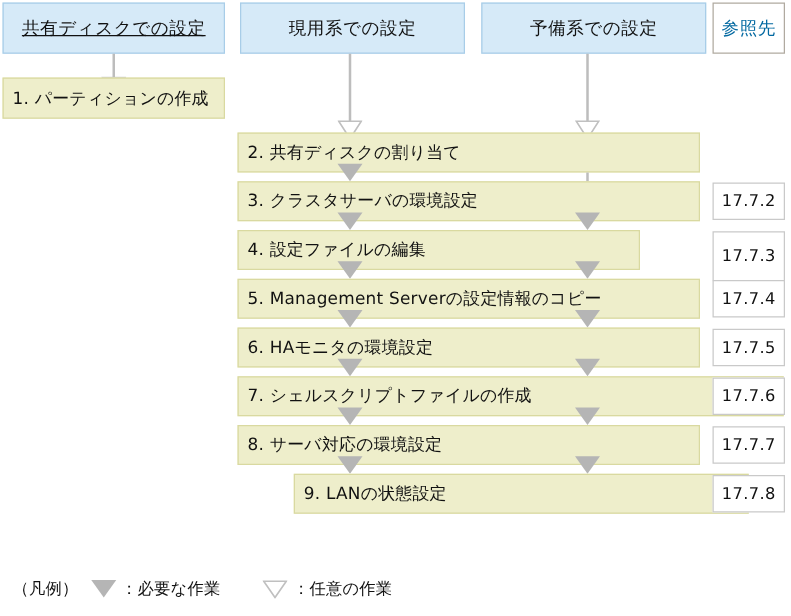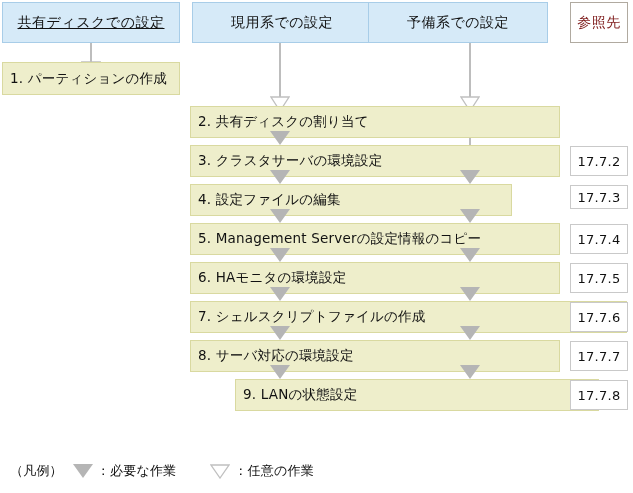--- a/index.html
+++ b/index.html
@@ -15,21 +15,21 @@
   .hdr{
     position:absolute;box-sizing:border-box;
     background:#d6eaf8;border:1px solid #a8cde8;
     display:flex;align-items:center;justify-content:center;
     font-size:14px;letter-spacing:.5px;color:#111;
   }
   .hdr-ref{
     position:absolute;box-sizing:border-box;
     background:#ffffff;border:1px solid #b0aaa0;
     display:flex;align-items:center;justify-content:center;
-    font-size:14px;letter-spacing:.5px;color:#7f1d1d;
+    font-size:14px;letter-spacing:.5px;color:#0369a1;
   }
 
   
   .step{
     position:absolute;box-sizing:border-box;
     background:#eeeecb;border:1px solid #d9d9a0;
     display:flex;align-items:center;
     font-size:13.5px;color:#111;
     padding-left:7px;letter-spacing:.2px;
     white-space:nowrap;
@@ -77,21 +77,21 @@
 <div class="canvas">
 
   <div class="hdr" style="left:2px;top:2px;width:178px;height:41px;text-decoration:underline;">
     <span>共有ディスクでの設定</span>
   </div>
 
   <div class="hdr" style="left:192px;top:2px;width:180px;height:41px;">
     <span>現用系での設定</span>
   </div>
 
-  <div class="hdr" style="left:368px;top:2px;width:180px;height:41px;">
+  <div class="hdr" style="left:385px;top:2px;width:180px;height:41px;">
     <span>予備系での設定</span>
   </div>
 
   <div class="hdr-ref" style="left:570px;top:2px;width:58px;height:41px;">
     <span>参照先</span>
   </div>
 
   <div class="vline" style="left:90px;top:43px;width:2px;height:20px;"></div>
   <div class="arrow-hollow" style="left:81px;top:61px;">
     <svg width="20" height="16" viewBox="0 0 20 16">
@@ -127,21 +127,21 @@
   </div>
   <div class="ref" style="left:570px;top:146px;width:58px;height:30px;">
     <span>17.7.2</span>
   </div>
 
   <div class="arrow-filled" style="left:270px;top:170px;"></div>
   <div class="arrow-filled" style="left:460px;top:170px;"></div>
   <div class="step" style="left:190px;top:184px;width:322px;height:32px;">
     <span>4. 設定ファイルの編集</span>
   </div>
-  <div class="ref" style="left:570px;top:185px;width:58px;height:24px;">
+  <div class="ref" style="left:570px;top:185px;width:58px;height:40px;">
     <span>17.7.3</span>
   </div>
 
   <div class="arrow-filled" style="left:270px;top:209px;"></div>
   <div class="arrow-filled" style="left:460px;top:209px;"></div>
   <div class="step mono-mix" style="left:190px;top:223px;width:370px;height:32px;text-align:center;">
     <span>5. Management Serverの設定情報のコピー</span>
   </div>
   <div class="ref" style="left:570px;top:224px;width:58px;height:30px;">
     <span>17.7.4</span>

